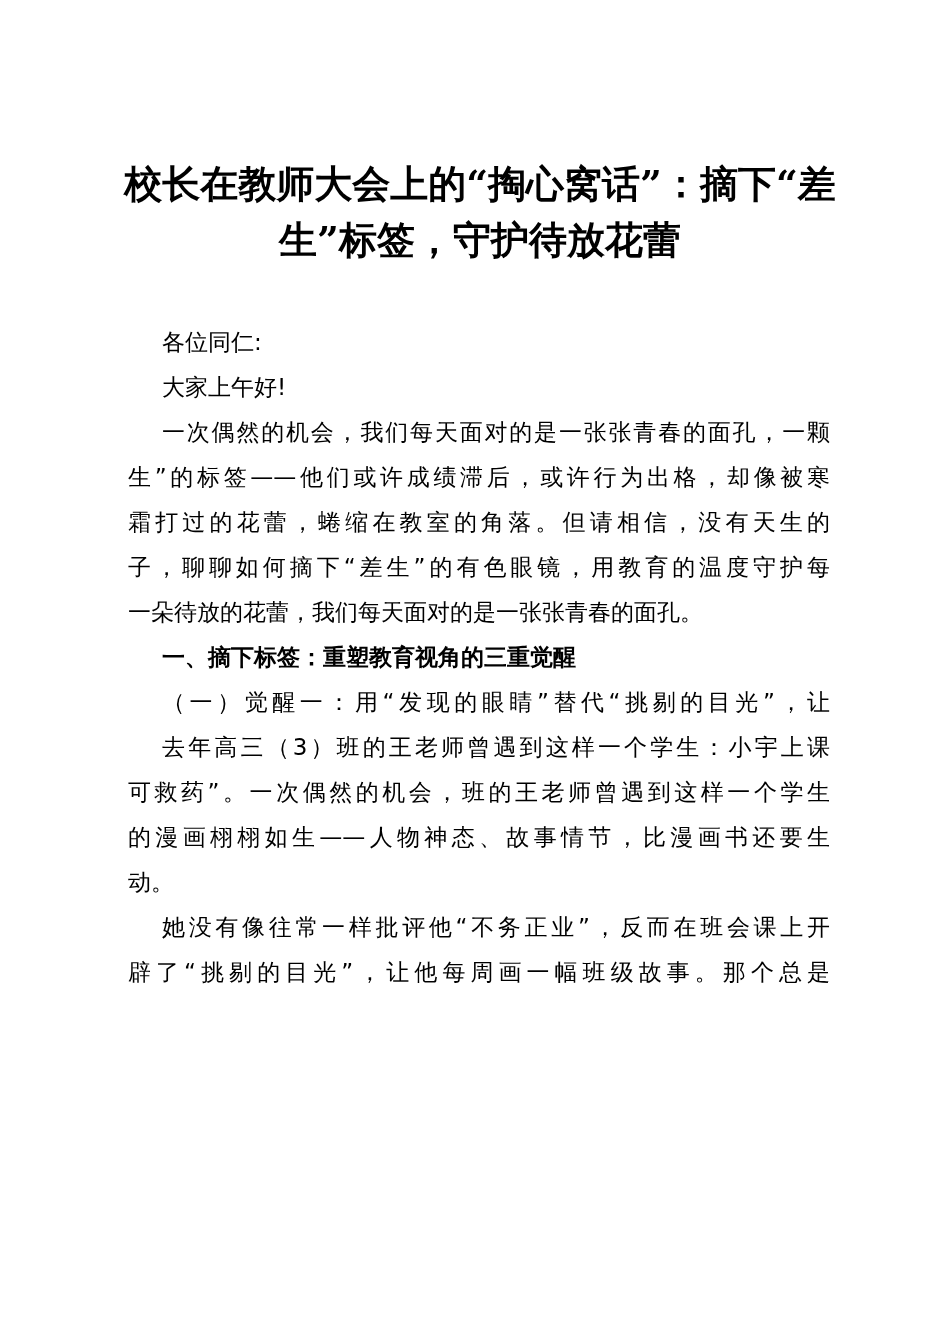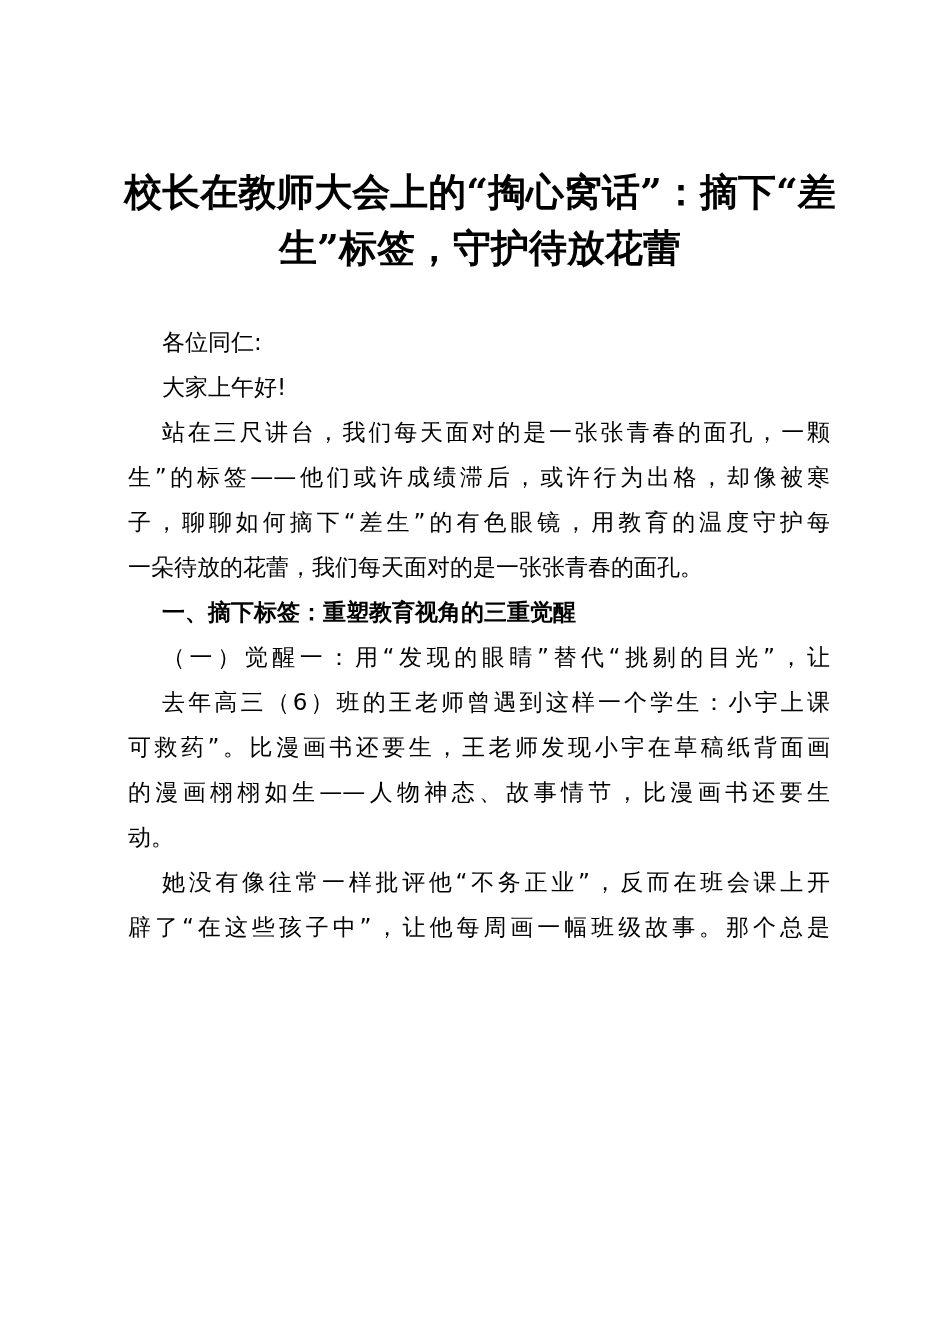--- a/index.html
+++ b/index.html
@@ -17,21 +17,21 @@
     .page {
       position: absolute;
       left: 0; top: 0;
       width: 950px;
       height: 1344px;
       background: #ffffff;
     }
     .title {
       position: absolute;
       left: 120px;
-      top: 164px;
+      top: 156px;
       width: 720px;
       text-align: center;
       font-family: "DejaVu Serif", "Liberation Serif", serif;
       font-weight: bold;
       font-size: 38px;
       line-height: 56px;
       margin: 0;
       letter-spacing: 0px;
     }
     .title .tline {
@@ -85,40 +85,41 @@
 
     <div class="para">
       <span class="line indent last">各位同仁:</span>
     </div>
 
     <div class="para">
       <span class="line indent last">大家上午好!</span>
     </div>
 
     <div class="para">
-      <span class="line indent">站在三尺讲台，我们每天面对的是一张张青春的面孔，一颗</span>
+      <span class="line indent">一次偶然的机会，我们每天面对的是一张张青春的面孔，一颗</span>
       <span class="line">生”的标签——他们或许成绩滞后，或许行为出格，却像被寒</span>
+      <span class="line">霜打过的花蕾，蜷缩在教室的角落。但请相信，没有天生的</span>
       <span class="line">子，聊聊如何摘下“差生”的有色眼镜，用教育的温度守护每</span>
       <span class="line last">一朵待放的花蕾，我们每天面对的是一张张青春的面孔。</span>
     </div>
 
     <div class="section">
       <span class="line indent last heading">一、摘下标签：重塑教育视角的三重觉醒</span>
 
       <div class="para">
         <span class="line indent">（一）觉醒一：用“发现的眼睛”替代“挑剔的目光”，让</span>
       </div>
 
       <div class="para">
-        <span class="line indent">去年高三（6）班的王老师曾遇到这样一个学生：小宇上课</span>
-        <span class="line">可救药”。比漫画书还要生，王老师发现小宇在草稿纸背面画</span>
+        <span class="line indent">去年高三（3）班的王老师曾遇到这样一个学生：小宇上课</span>
+        <span class="line">可救药”。一次偶然的机会，班的王老师曾遇到这样一个学生</span>
         <span class="line">的漫画栩栩如生——人物神态、故事情节，比漫画书还要生</span>
         <span class="line last">动。</span>
       </div>
 
       <div class="para">
         <span class="line indent">她没有像往常一样批评他“不务正业”，反而在班会课上开</span>
-        <span class="line">辟了“在这些孩子中”，让他每周画一幅班级故事。那个总是</span>
+        <span class="line">辟了“挑剔的目光”，让他每周画一幅班级故事。那个总是</span>
       </div>
     </div>
 
   </div>
 </div>
 
 </body></html>

